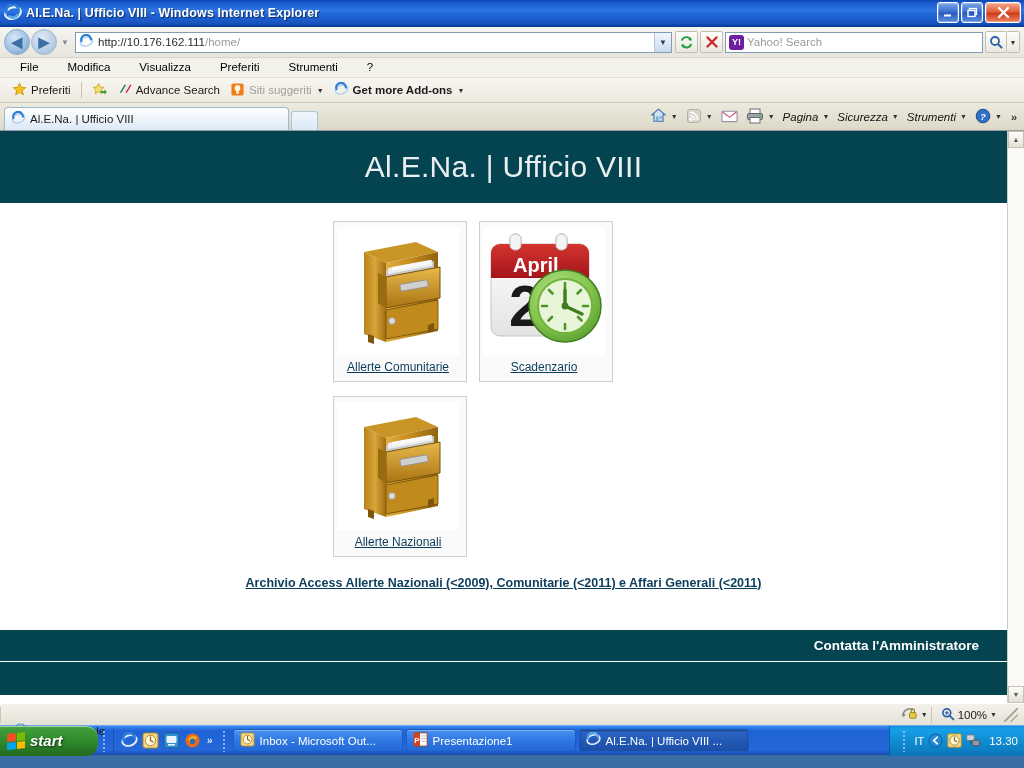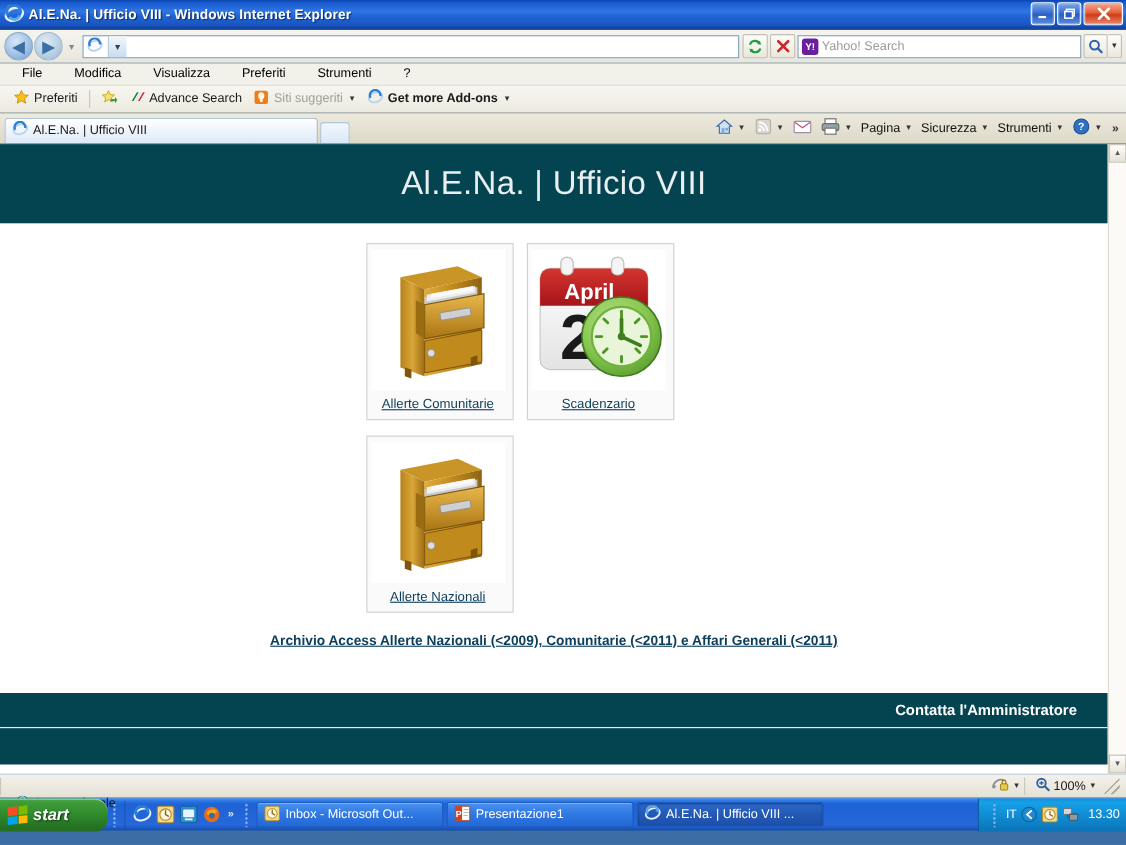--- a/index.html
+++ b/index.html
@@ -204,21 +204,21 @@
     margin-left: 2px;
   }
   .cmdbar {
     position: absolute; right: 0; top: 0;
     height: 27px; display: flex; align-items: center;
     padding-right: 2px;
   }
   .cmd-item {
     display: flex; align-items: center;
     font-size: 11.5px; color: #111;
-    padding: 2px 4px; white-space: nowrap;
+    padding: 2px 4px; white-space: nowrap; font-style: italic;
   }
   .cmd-caret { font-size: 7px; margin-left: 4px; color: #333; }
   .cmd-chevrons { font-size: 11px; font-weight: bold; color: #333; padding: 0 5px; }
 
   
   .content-wrap {
     position: relative;
     height: 573px;
     background: #ffffff;
     border-top: 1px solid #9a9a9a;
@@ -428,20 +428,23 @@
     <span class="nav-arrow">▶</span>
   </div>
   <div class="nav-dropdown">▼</div>
 
   <div class="addr-wrap">
     <span class="addr-icon">
       <svg width="15" height="15" viewBox="0 0 18 18">
         <ellipse cx="9" cy="9" rx="7.6" ry="5.2" fill="none" stroke="#b8d4ef" stroke-width="2" transform="rotate(-20 9 9)"></ellipse>
         <path d="M3.4 9.6 A5.8 5.8 0 1 1 14.2 7.7" fill="none" stroke="#2b7fd4" stroke-width="2.6"></path>
       </svg>
+    </span>
+    <span class="addr-text">
+      <span>http://10.176.162.111</span><span class="dim">/home/</span>
     </span>
     <div class="addr-drop">▼</div>
   </div>
 
   <div class="sqbtn">
     <svg width="15" height="15" viewBox="0 0 16 16">
       <path d="M3 6 A5 5 0 0 1 12.5 5.5" fill="none" stroke="#1f9d3c" stroke-width="2"></path>
       <path d="M13 9.6 A5 5 0 0 1 3.6 10.4" fill="none" stroke="#1f9d3c" stroke-width="2"></path>
       <path d="M12.6 2.2 L13.6 6 L9.9 5.2 Z" fill="#1f9d3c"></path>
       <path d="M3.6 13.6 L2.4 9.9 L6.2 10.6 Z" fill="#1f9d3c"></path>

